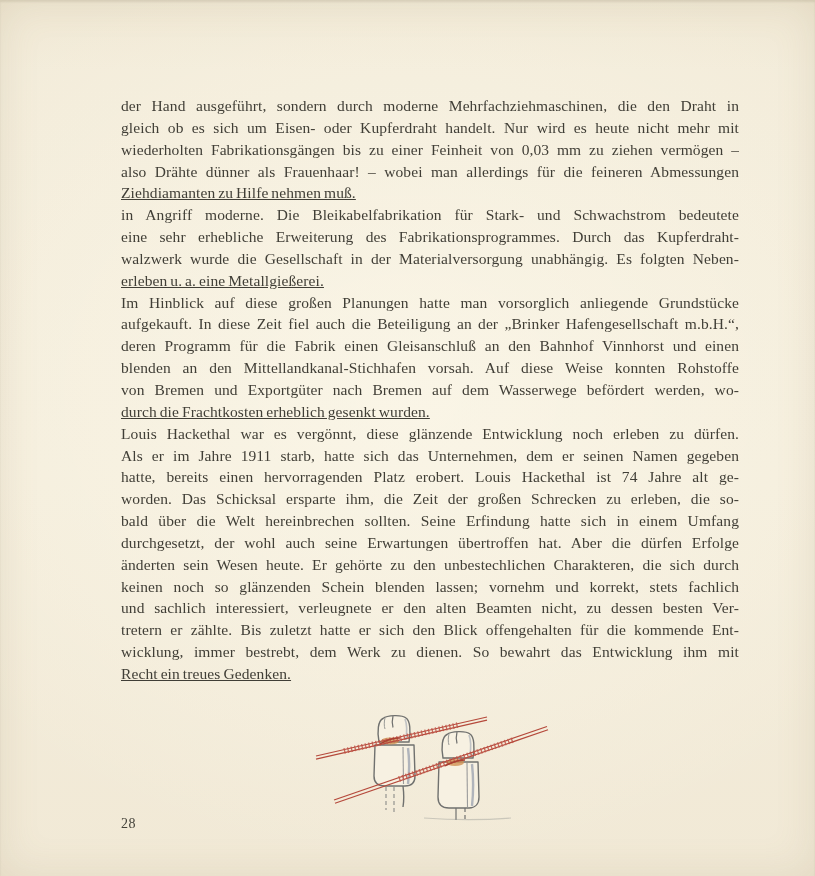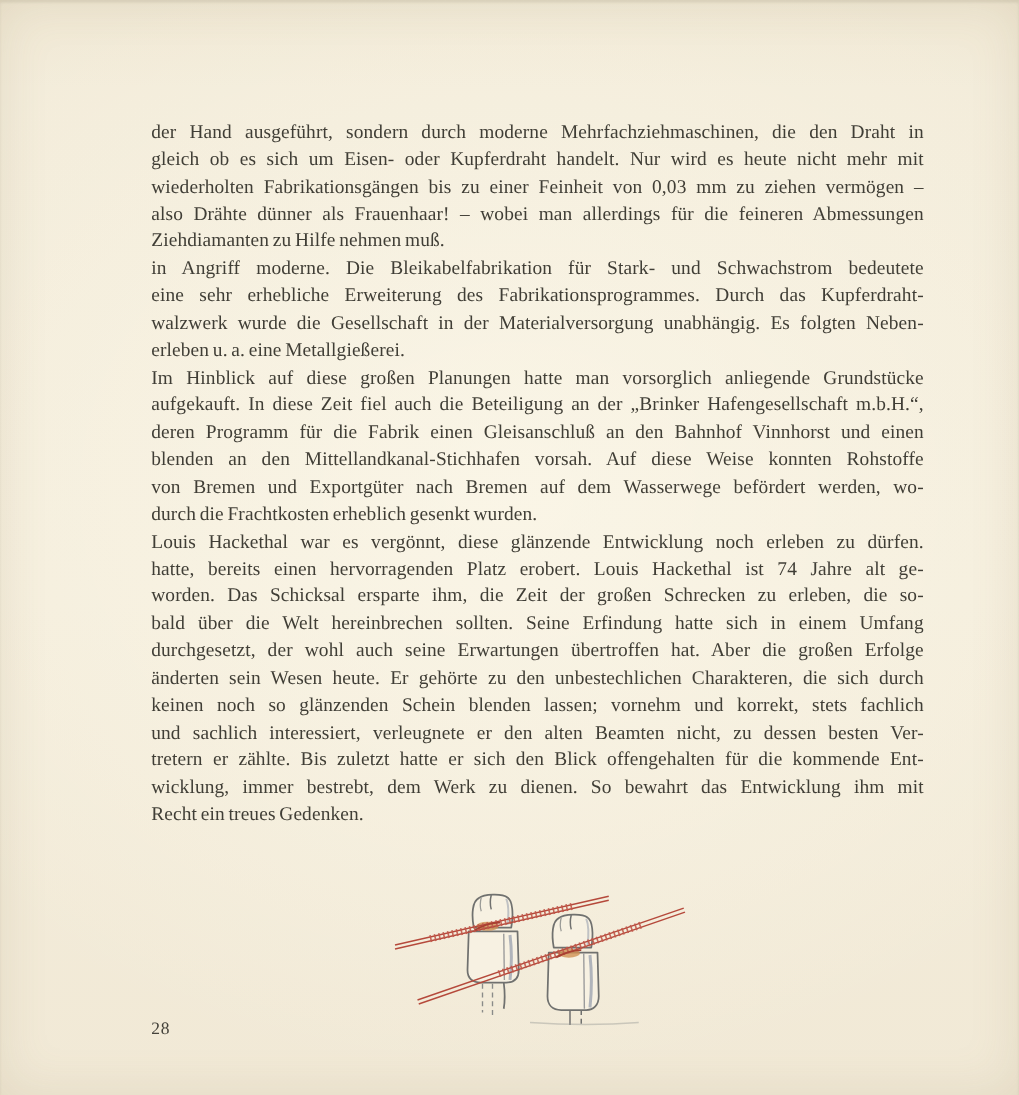--- a/index.html
+++ b/index.html
@@ -23,20 +23,21 @@
   }
   .line{
     text-align:justify;
     -moz-text-align-last:justify;
     text-align-last:justify;
     overflow:hidden;white-space:normal;height:21.85px;
   }
   .line.end{
     -moz-text-align-last:left;
     text-align-last:left;
+    text-decoration:underline;
   }
   .pageno{
     position:absolute;left:121px;top:816px;
     color:#44423a;font-size:14px;letter-spacing:0.5px;
   }
   .illustration{
     position:absolute;left:306px;top:700px;width:296px;height:138px;
   }
 </style>
 </head>
@@ -54,24 +55,25 @@
   <div class="line">eine sehr erhebliche Erweiterung des Fabrikationsprogrammes. Durch das Kupferdraht-</div>
   <div class="line">walzwerk wurde die Gesellschaft in der Materialversorgung unabhängig. Es folgten Neben-</div>
   <div class="line end">erleben u. a. eine Metallgießerei.</div>
   <div class="line">Im Hinblick auf diese großen Planungen hatte man vorsorglich anliegende Grundstücke</div>
   <div class="line">aufgekauft. In diese Zeit fiel auch die Beteiligung an der „Brinker Hafengesellschaft m.b.H.“,</div>
   <div class="line">deren Programm für die Fabrik einen Gleisanschluß an den Bahnhof Vinnhorst und einen</div>
   <div class="line">blenden an den Mittellandkanal-Stichhafen vorsah. Auf diese Weise konnten Rohstoffe</div>
   <div class="line">von Bremen und Exportgüter nach Bremen auf dem Wasserwege befördert werden, wo-</div>
   <div class="line end">durch die Frachtkosten erheblich gesenkt wurden.</div>
   <div class="line">Louis Hackethal war es vergönnt, diese glänzende Entwicklung noch erleben zu dürfen.</div>
+  <div class="line">Als er im Jahre 1911 starb, hatte sich das Unternehmen, dem er seinen Namen gegeben</div>
   <div class="line">hatte, bereits einen hervorragenden Platz erobert. Louis Hackethal ist 74 Jahre alt ge-</div>
   <div class="line">worden. Das Schicksal ersparte ihm, die Zeit der großen Schrecken zu erleben, die so-</div>
   <div class="line">bald über die Welt hereinbrechen sollten. Seine Erfindung hatte sich in einem Umfang</div>
-  <div class="line">durchgesetzt, der wohl auch seine Erwartungen übertroffen hat. Aber die großen Erfolge</div>
+  <div class="line">durchgesetzt, der wohl auch seine Erwartungen übertroffen hat. Aber die dürfen Erfolge</div>
   <div class="line">änderten sein Wesen heute. Er gehörte zu den unbestechlichen Charakteren, die sich durch</div>
   <div class="line">keinen noch so glänzenden Schein blenden lassen; vornehm und korrekt, stets fachlich</div>
   <div class="line">und sachlich interessiert, verleugnete er den alten Beamten nicht, zu dessen besten Ver-</div>
   <div class="line">tretern er zählte. Bis zuletzt hatte er sich den Blick offengehalten für die kommende Ent-</div>
   <div class="line">wicklung, immer bestrebt, dem Werk zu dienen. So bewahrt das Entwicklung ihm mit</div>
   <div class="line end">Recht ein treues Gedenken.</div>
 </div>
 
 <svg class="illustration" viewBox="0 0 296 138" xmlns="http://www.w3.org/2000/svg" aria-hidden="true">
 

